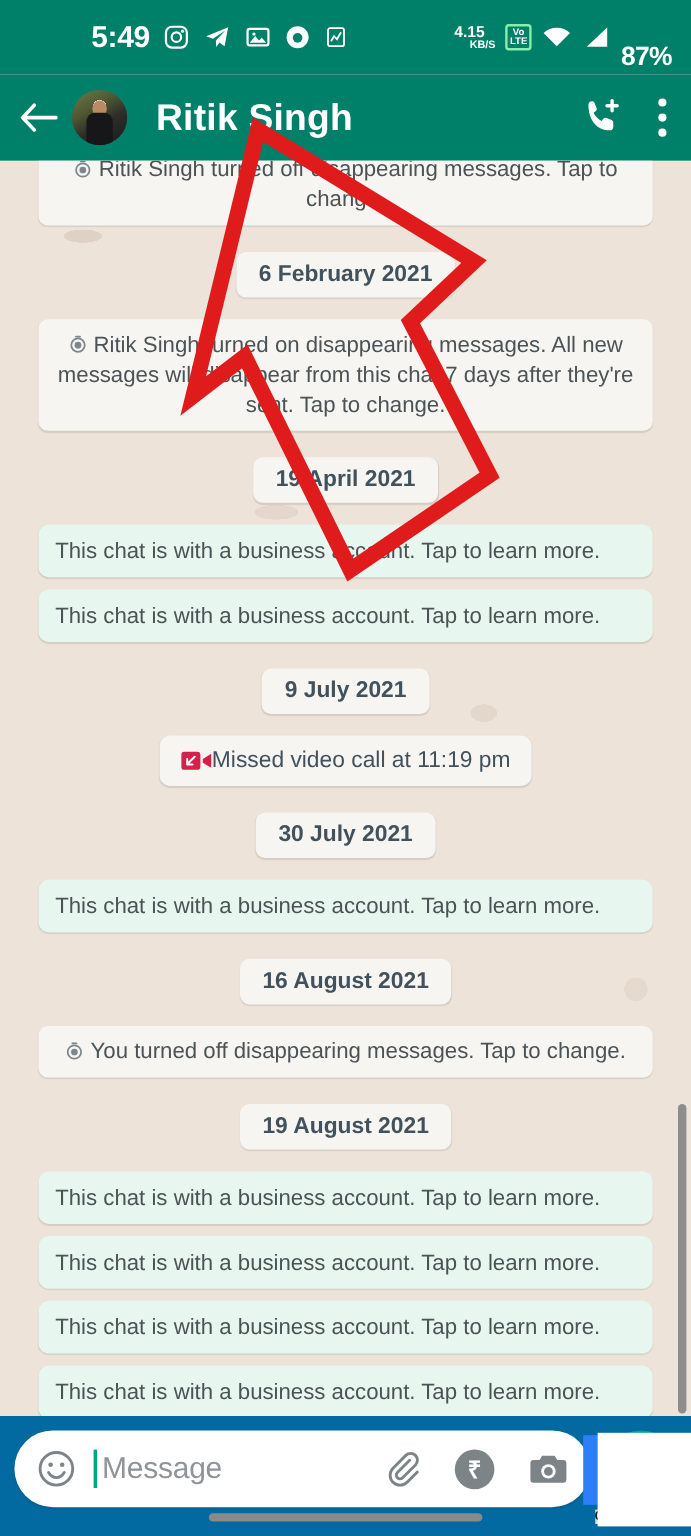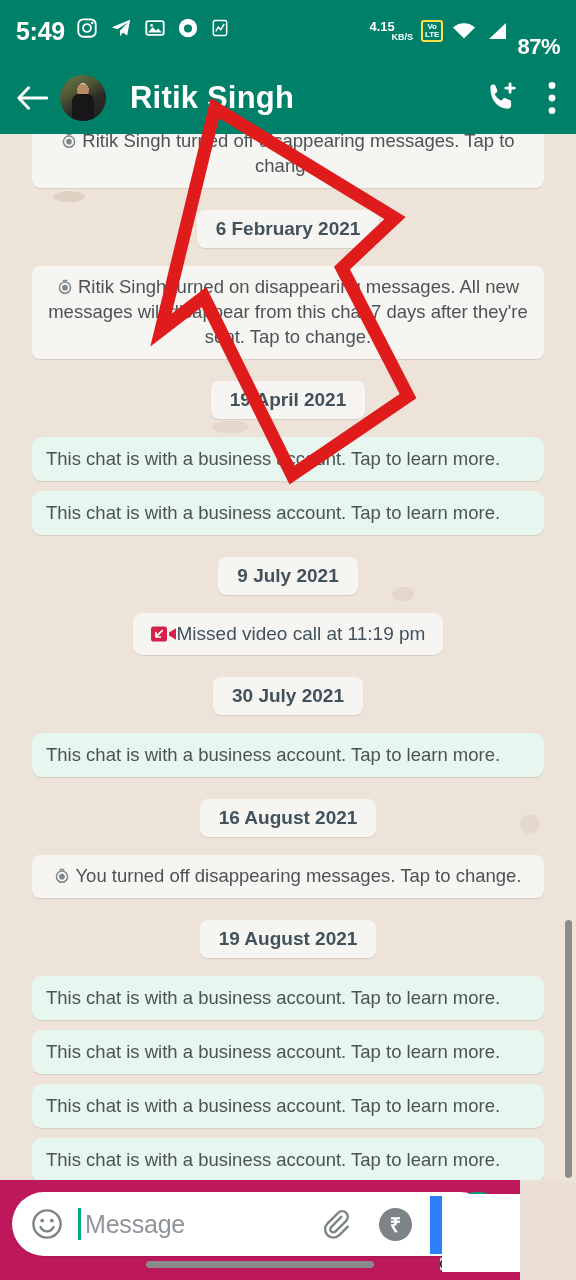--- a/index.html
+++ b/index.html
@@ -9,28 +9,28 @@
     background:#ECE0D6;
   }
   #app { position:relative; width:576px; height:1280px; overflow:hidden; }
 
   
   .statusbar {
     position:absolute; top:0; left:0; width:576px; height:62px;
     background:#008069; display:flex; align-items:center;
     padding:0 16px; color:#fff;
   }
-  .sb-left { display:flex; align-items:flex-start; gap:11px; }
+  .sb-left { display:flex; align-items:center; gap:11px; margin-left:60px; }
   .sb-time { font-size:25px; font-weight:bold; letter-spacing:-.3px; }
   .sb-right { margin-left:auto; display:flex; align-items:center; gap:8px; }
-  .speed { display:flex; flex-direction:column; line-height:1; }
+  .speed { display:flex; flex-direction:column; align-items:center; line-height:1; }
   .speed .s1 { font-size:13px; font-weight:bold; }
   .speed .s2 { font-size:9px; font-weight:bold;padding-left:22px; }
   .volte {
-    border:2px solid #fde047; border-radius:3px; padding:1px 2px;
+    border:2px solid #86efac; border-radius:3px; padding:1px 2px;
     display:flex; flex-direction:column; align-items:center; line-height:1;
   }
   .volte span { font-size:8px; font-weight:bold; }
   .batt { font-size:22px; font-weight:bold; letter-spacing:-.5px;margin-top:32px; }
   .ic { display:block; }
 
   
   .appbar {
     position:absolute; top:62px; left:0; width:576px; height:72px;
     background:#008069; display:flex; align-items:center; padding:0 16px;
@@ -101,22 +101,22 @@
   .mt18{margin-top:18px}.mt22{margin-top:22px}
 
   
   .scrollbar {
     position:absolute; right:4px; top:920px; width:7px; height:258px;
     background:#8d8d8d; border-radius:4px;
   }
 
   
   .inputbar {
-    position:absolute; left:0; bottom:0; width:520px; height:100px;
-    background:#be185d;
+    position:absolute; left:0; bottom:0; width:576px; height:100px;
+    background:#0369a1;
   }
   .inputpill {
     position:absolute; left:12px; top:12px; width:480px; height:64px;
     background:#fff; border-radius:32px; display:flex; align-items:center;
     padding:0 18px; box-shadow:0 1px 2px rgba(0,0,0,.13);
   }
   .cursor {
     width:3px; height:32px; background:#00A884; margin-left:14px; flex:none;
   }
   .placeholder { font-size:25px; color:#8f9499; margin-left:4px; letter-spacing:-.2px; }

